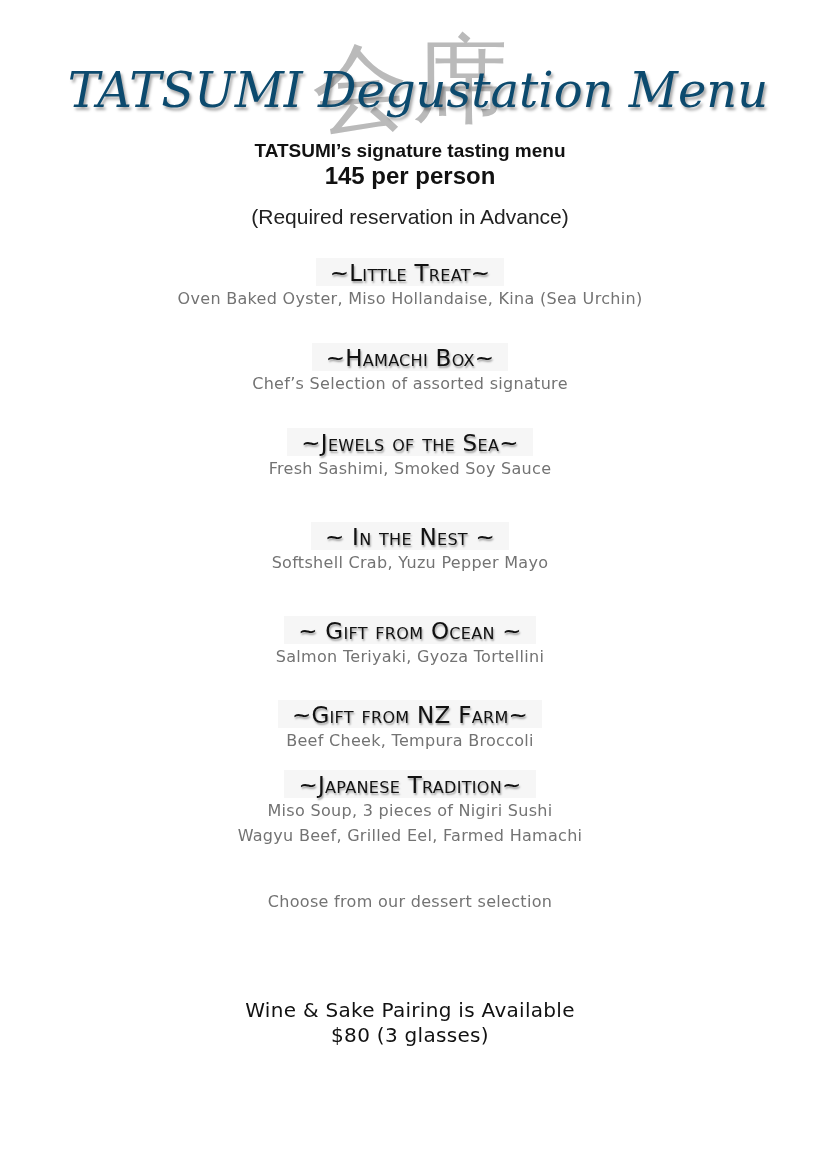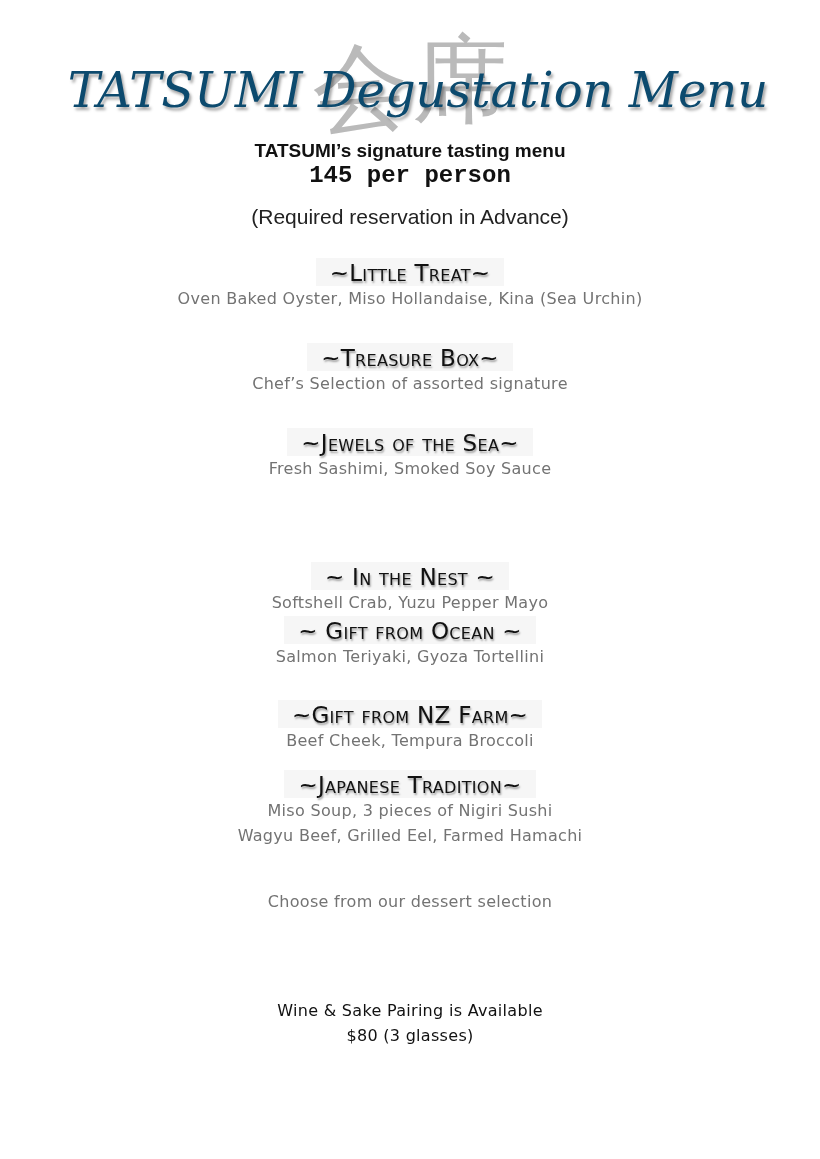--- a/index.html
+++ b/index.html
@@ -8,60 +8,60 @@
     .header { position: absolute; left: 0; top: 30px; width: 820px; height: 110px; }
     .watermark { position: absolute; top: 0; font-family: "DejaVu Serif", serif; color: #b3b3b3; font-size: 96px; line-height: 1; opacity: 0.9; }
     .wm1 { left: 312px; top: 10px; transform: rotate(-4deg); }
     .wm2 { left: 412px; top: 2px; }
     .title { position: absolute; left: 16px; right: 0; top: 32px; text-align: center;
       font-family: "DejaVu Serif", serif; font-style: italic; font-size: 48px; letter-spacing: 0px; color: #0c4a6e;
       text-shadow: 2px 3px 3px rgba(0,0,0,0.35); white-space: nowrap; }
 
     .sub { position: absolute; left: 0; right: 0; text-align: center; white-space: nowrap; }
     .sub1 { top: 140px; font-family: "Liberation Sans", sans-serif; font-weight: bold; font-size: 19px; }
-    .sub2 { top: 162px; font-family: Liberation Mono, monospace; font-weight: bold; font-size: 24px; }
+    .sub2 { top: 162px; font-family: Liberation Sans, sans-serif; font-weight: bold; font-size: 24px; }
     .sub3 { top: 193px; font-family: "Liberation Sans", sans-serif; font-size: 21px; color: #222; margin-top: 12px; }
 
     .course { position: absolute; left: 0; right: 0; text-align: center; }
     .course-title { display: inline-block; background: #f6f6f6; padding: 2px 14px 0 14px;
       font-family: "DejaVu Sans", sans-serif; font-variant: small-caps; font-size: 23px; color: #111;
       text-shadow: 1px 2px 2px rgba(0,0,0,0.35); white-space: nowrap; letter-spacing: 0.3px; }
     .course-desc { font-family: "DejaVu Sans", sans-serif; font-size: 16px; color: #737373; line-height: 25px; white-space: nowrap; letter-spacing: 0.3px; }
 
-    .footer { position: absolute; left: 0; right: 0; top: 998px; text-align: center; font-family: "DejaVu Sans", sans-serif; font-size: 16px; line-height: 25px; letter-spacing: 0.3px; }
+    .footer { position: absolute; left: 0; right: 0; top: 998px; text-align: center; font-family: "DejaVu Sans", sans-serif; font-size: 20px; line-height: 25px; letter-spacing: 0.3px; }
   </style>
 </head>
 <body>
 
 <div class="header">
   <span class="watermark wm1">会</span>
   <span class="watermark wm2">席</span>
   <div class="title">TATSUMI Degustation Menu</div>
 </div>
 
 <div class="sub sub1">TATSUMI’s signature tasting menu</div>
 <div class="sub sub2">145 per person</div>
 <div class="sub sub3">(Required reservation in Advance)</div>
 
 <div class="course" style="top:258px;">
   <div class="course-title">~Little Treat~</div>
   <div class="course-desc">Oven Baked Oyster, Miso Hollandaise, Kina (Sea Urchin)</div>
 </div>
 
 <div class="course" style="top:343px;">
-  <div class="course-title">~Treasure Box~</div>
+  <div class="course-title">~Hamachi Box~</div>
   <div class="course-desc">Chef’s Selection of assorted signature</div>
 </div>
 
 <div class="course" style="top:428px;">
   <div class="course-title">~Jewels of the Sea~</div>
   <div class="course-desc">Fresh Sashimi, Smoked Soy Sauce</div>
 </div>
 
-<div class="course" style="top:522px;margin-top:40px;">
+<div class="course" style="top:522px;">
   <div class="course-title">~ In the Nest ~</div>
   <div class="course-desc">Softshell Crab, Yuzu Pepper Mayo</div>
 </div>
 
 <div class="course" style="top:616px;">
   <div class="course-title">~ Gift from Ocean ~</div>
   <div class="course-desc">Salmon Teriyaki, Gyoza Tortellini</div>
 </div>
 
 <div class="course" style="top:700px;">

